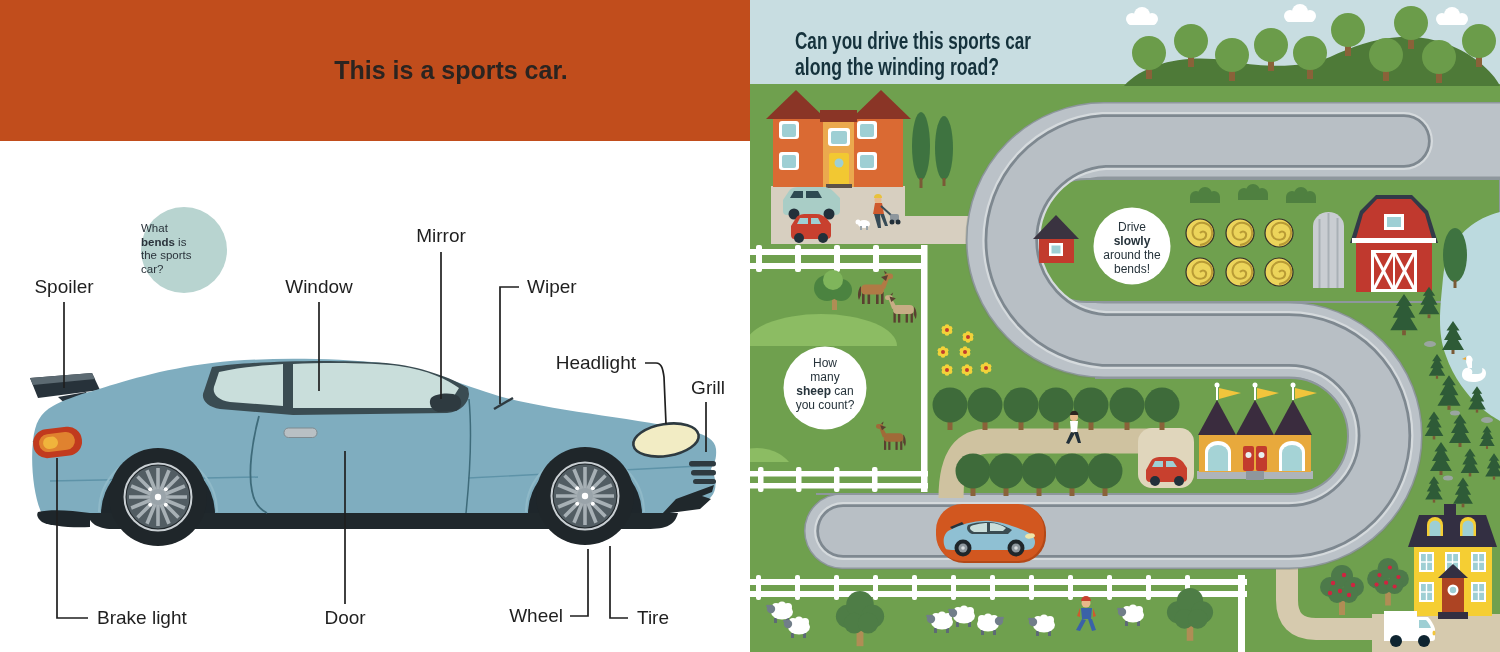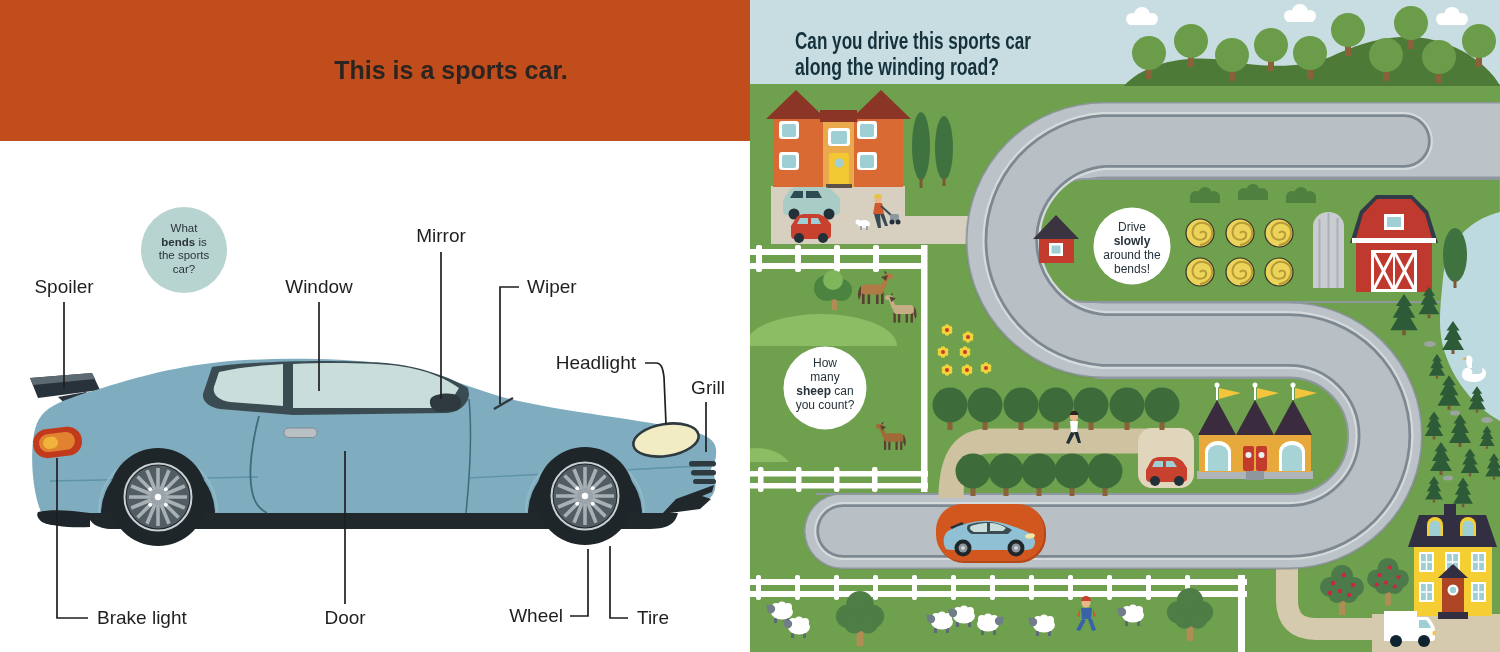--- a/index.html
+++ b/index.html
@@ -8,21 +8,21 @@
 .abs{position:absolute;}
 </style>
 </head>
 <body>
 <div id="page">
 
   <div class="abs" style="left:0;top:0;width:750px;height:652px;background:#fff;">
     <div class="abs" style="left:0;top:0;width:750px;height:141px;background:#C14D1C;"></div>
     <div class="abs" style="left:0;top:24px;width:902px;text-align:center;color:#2B2420;font-size:25px;font-weight:bold;letter-spacing:0px;margin-top:32px;">This is a sports car.</div>
     <div class="abs" style="left:141px;top:207px;width:86px;height:86px;border-radius:50%;background:#B8D4D0;"></div>
-    <div class="abs" style="left:141px;top:222px;width:86px;text-align:center;color:#2A333B;font-size:11.5px;line-height:13.5px;">What<br><b>bends</b> is<br>the sports<br>car?</div>
+    <div class="abs" style="left:141px;top:222px;width:86px;text-align:left;color:#2A333B;font-size:11.5px;line-height:13.5px;">What<br><b>bends</b> is<br>the sports<br>car?</div>
 
     <svg class="abs" style="left:0;top:0;" width="750" height="652" viewBox="0 0 750 652">
       <g id="car">
 
         <polygon points="58,397 86,392 103,417 84,421" fill="#27323a"></polygon>
         <polygon points="30,378 92,373 100,390 38,398" fill="#27323a"></polygon>
         <polygon points="30,378 92,373 95,379 33,385" fill="#5c6a72"></polygon>
 
         <path d="M44,517 C35,505 30,468 33,441 C35,423 40,413 53,406 C62,401 77,395 93,391 C121,382 162,369 212,363 C262,357 332,358 382,363 C423,367 472,389 506,398 C561,412 642,419 691,431 C707,435 715,440 716,449 C717,461 713,465 711,469 C716,477 718,489 711,497 C701,508 681,512 660,514 L95,514 C70,514 52,523 44,517 Z" fill="#7fadbf"></path>
 

